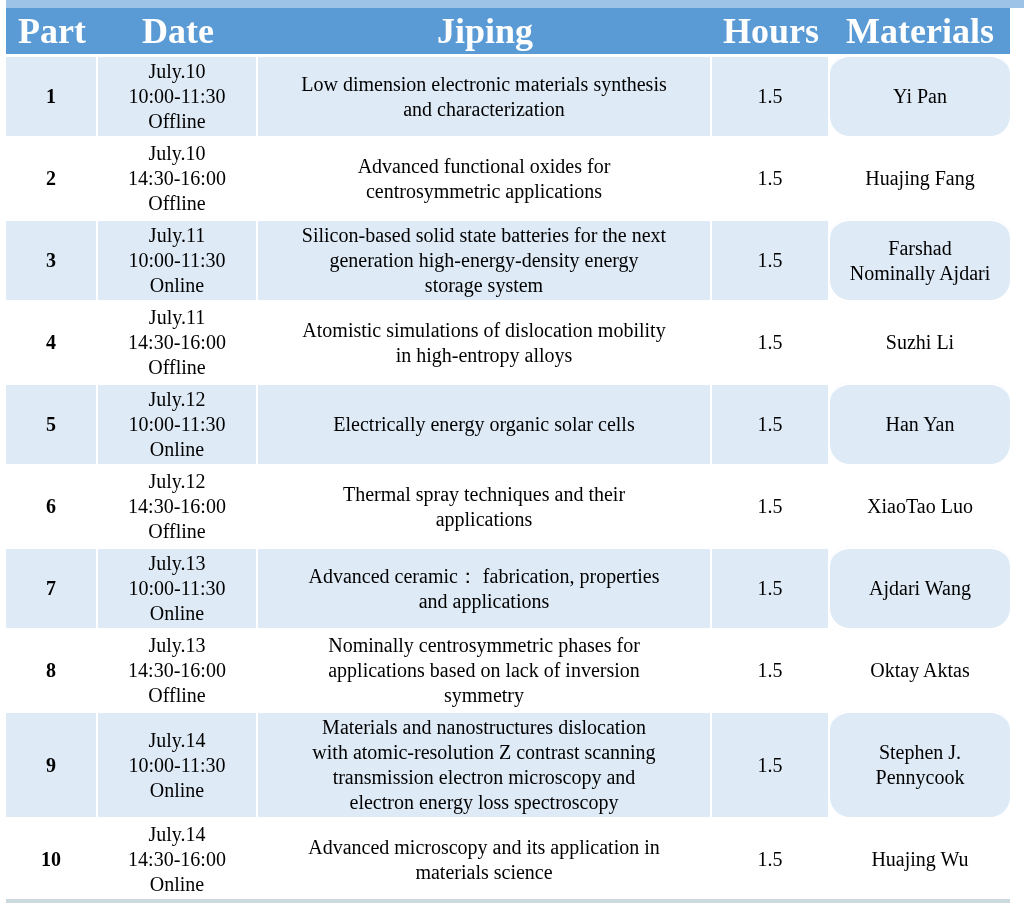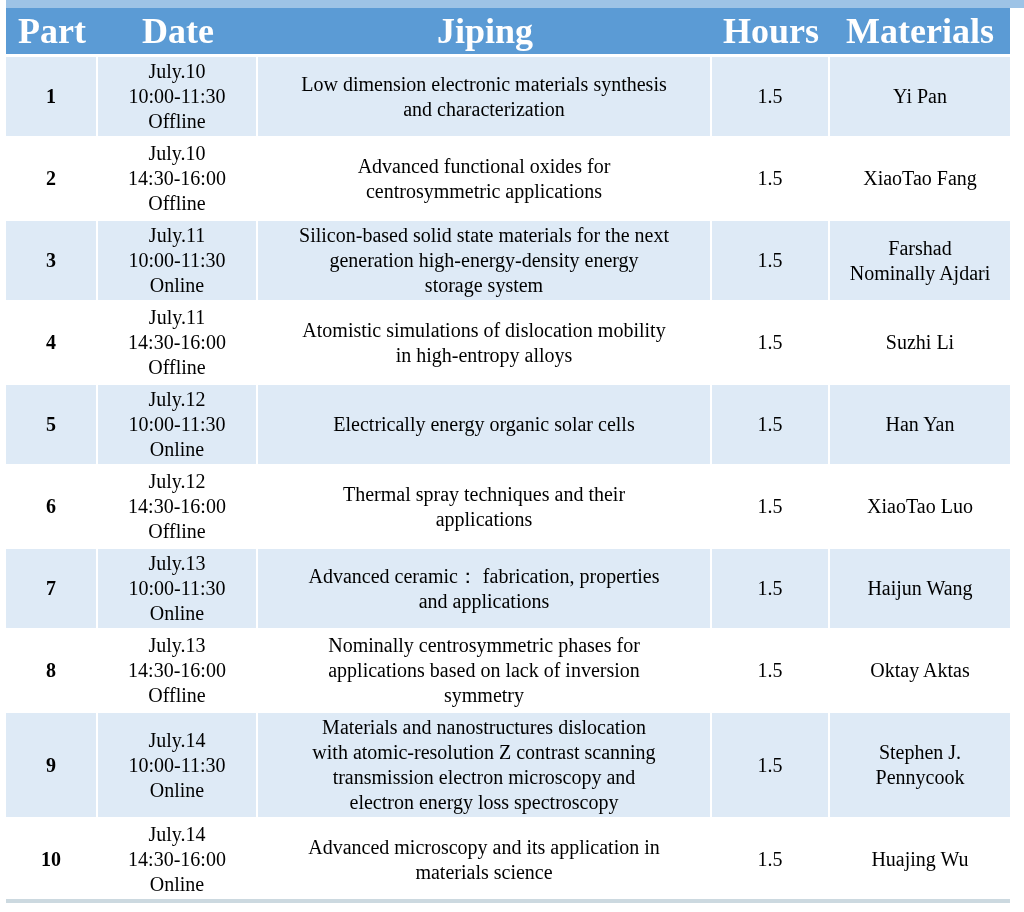--- a/index.html
+++ b/index.html
@@ -52,21 +52,21 @@
   }
   tbody td {
     font-size: 20px;
     line-height: 25px;
     text-align: center;
     vertical-align: middle;
     padding: 2px 10px;
     border-top: 3px solid #ffffff;
     border-right: 2px solid #ffffff;
   }
-  tbody td:last-child { border-right: none; }
+  tbody td:last-child { border-right: none; border-radius: 20px; }
   tbody tr { background: var(--row-bg, #ffffff); }
   tbody tr:nth-child(odd) { background: var(--row-alt-bg, #deeaf6); }
   tbody tr td { height: 72px; }
 
   td.cell-part { font-weight: bold; }
   td.cell-date,
   td.cell-content,
   td.cell-instructor { white-space: pre-line; }
 </style>
 </head>
@@ -105,29 +105,29 @@
   </tr>
 
   <tr>
     <td class="cell-part">2</td>
     <td class="cell-date">July.10
 14:30-16:00
 Offline</td>
     <td class="cell-content">Advanced functional oxides for
 centrosymmetric applications</td>
     <td class="cell-hours">1.5</td>
-    <td class="cell-instructor">XiaoTao Fang</td>
+    <td class="cell-instructor">Huajing Fang</td>
   </tr>
 
   <tr>
     <td class="cell-part">3</td>
     <td class="cell-date">July.11
 10:00-11:30
 Online</td>
-    <td class="cell-content">Silicon-based solid state materials for the next
+    <td class="cell-content">Silicon-based solid state batteries for the next
 generation high-energy-density energy
 storage system</td>
     <td class="cell-hours">1.5</td>
     <td class="cell-instructor">Farshad
 Nominally Ajdari</td>
   </tr>
 
   <tr>
     <td class="cell-part">4</td>
     <td class="cell-date">July.11
@@ -161,21 +161,21 @@
   </tr>
 
   <tr>
     <td class="cell-part">7</td>
     <td class="cell-date">July.13
 10:00-11:30
 Online</td>
     <td class="cell-content">Advanced ceramic： fabrication, properties
 and applications</td>
     <td class="cell-hours">1.5</td>
-    <td class="cell-instructor">Haijun Wang</td>
+    <td class="cell-instructor">Ajdari Wang</td>
   </tr>
 
   <tr>
     <td class="cell-part">8</td>
     <td class="cell-date">July.13
 14:30-16:00
 Offline</td>
     <td class="cell-content">Nominally centrosymmetric phases for
 applications based on lack of inversion
 symmetry</td>

